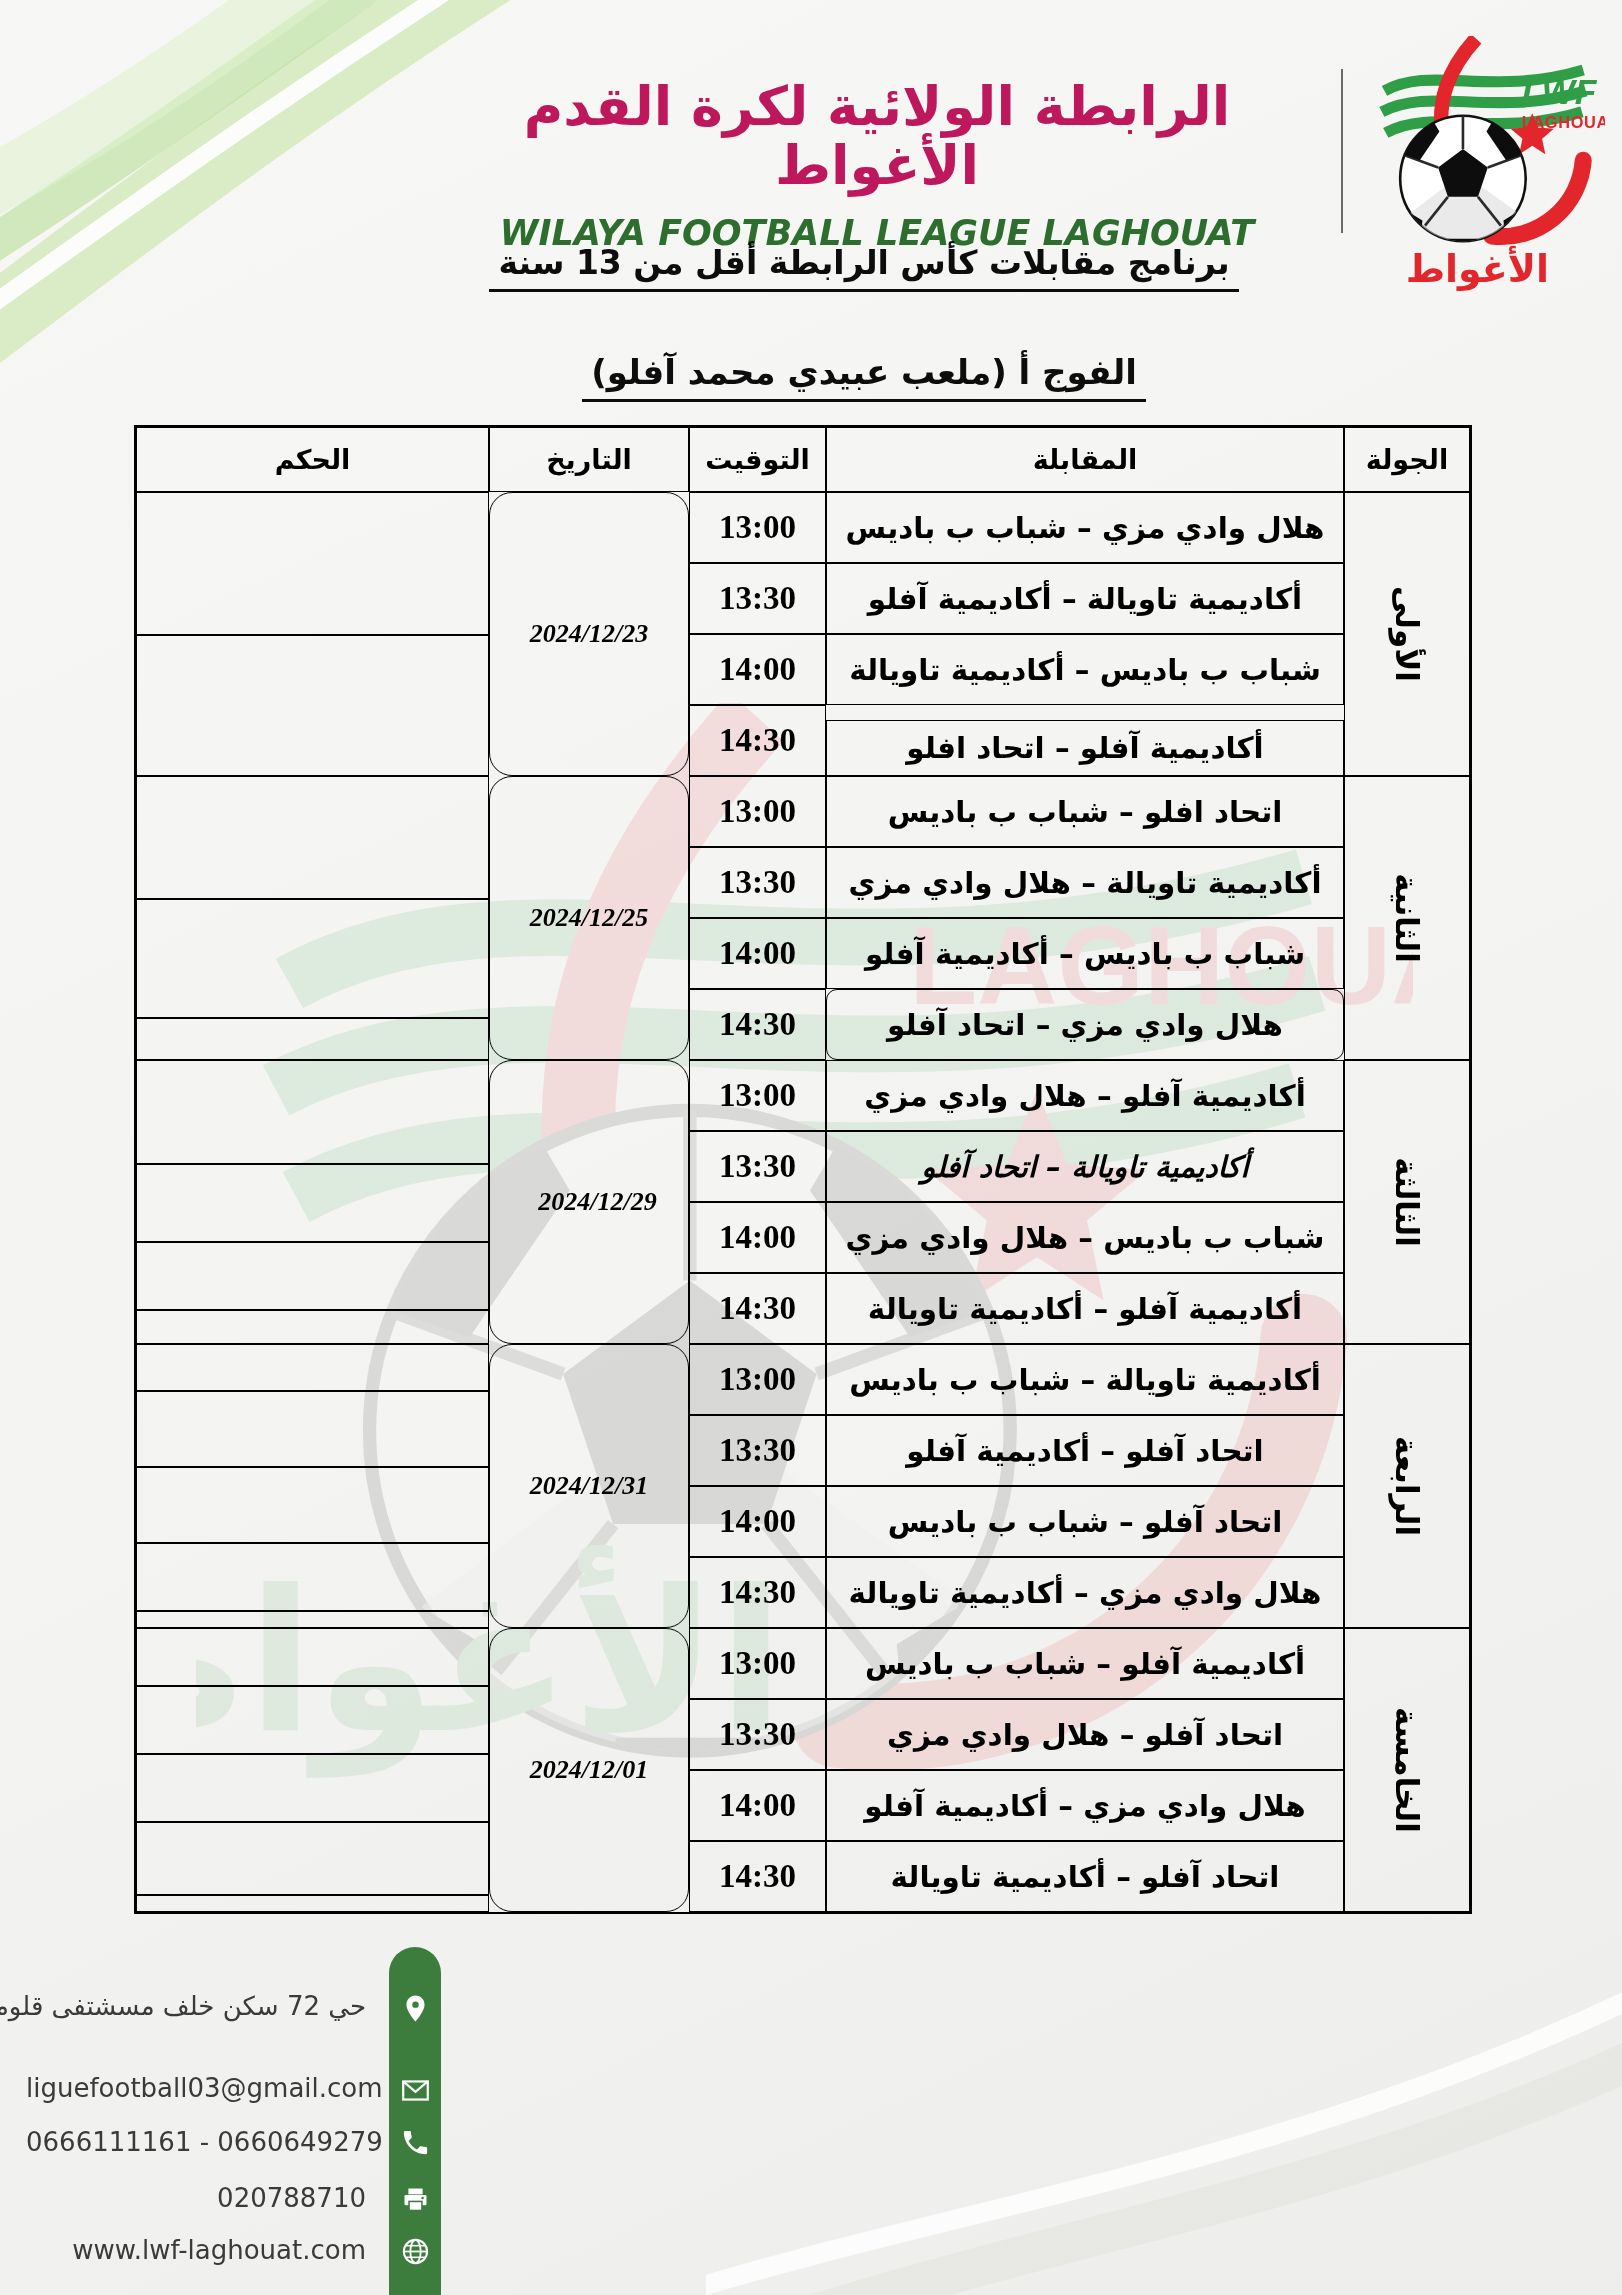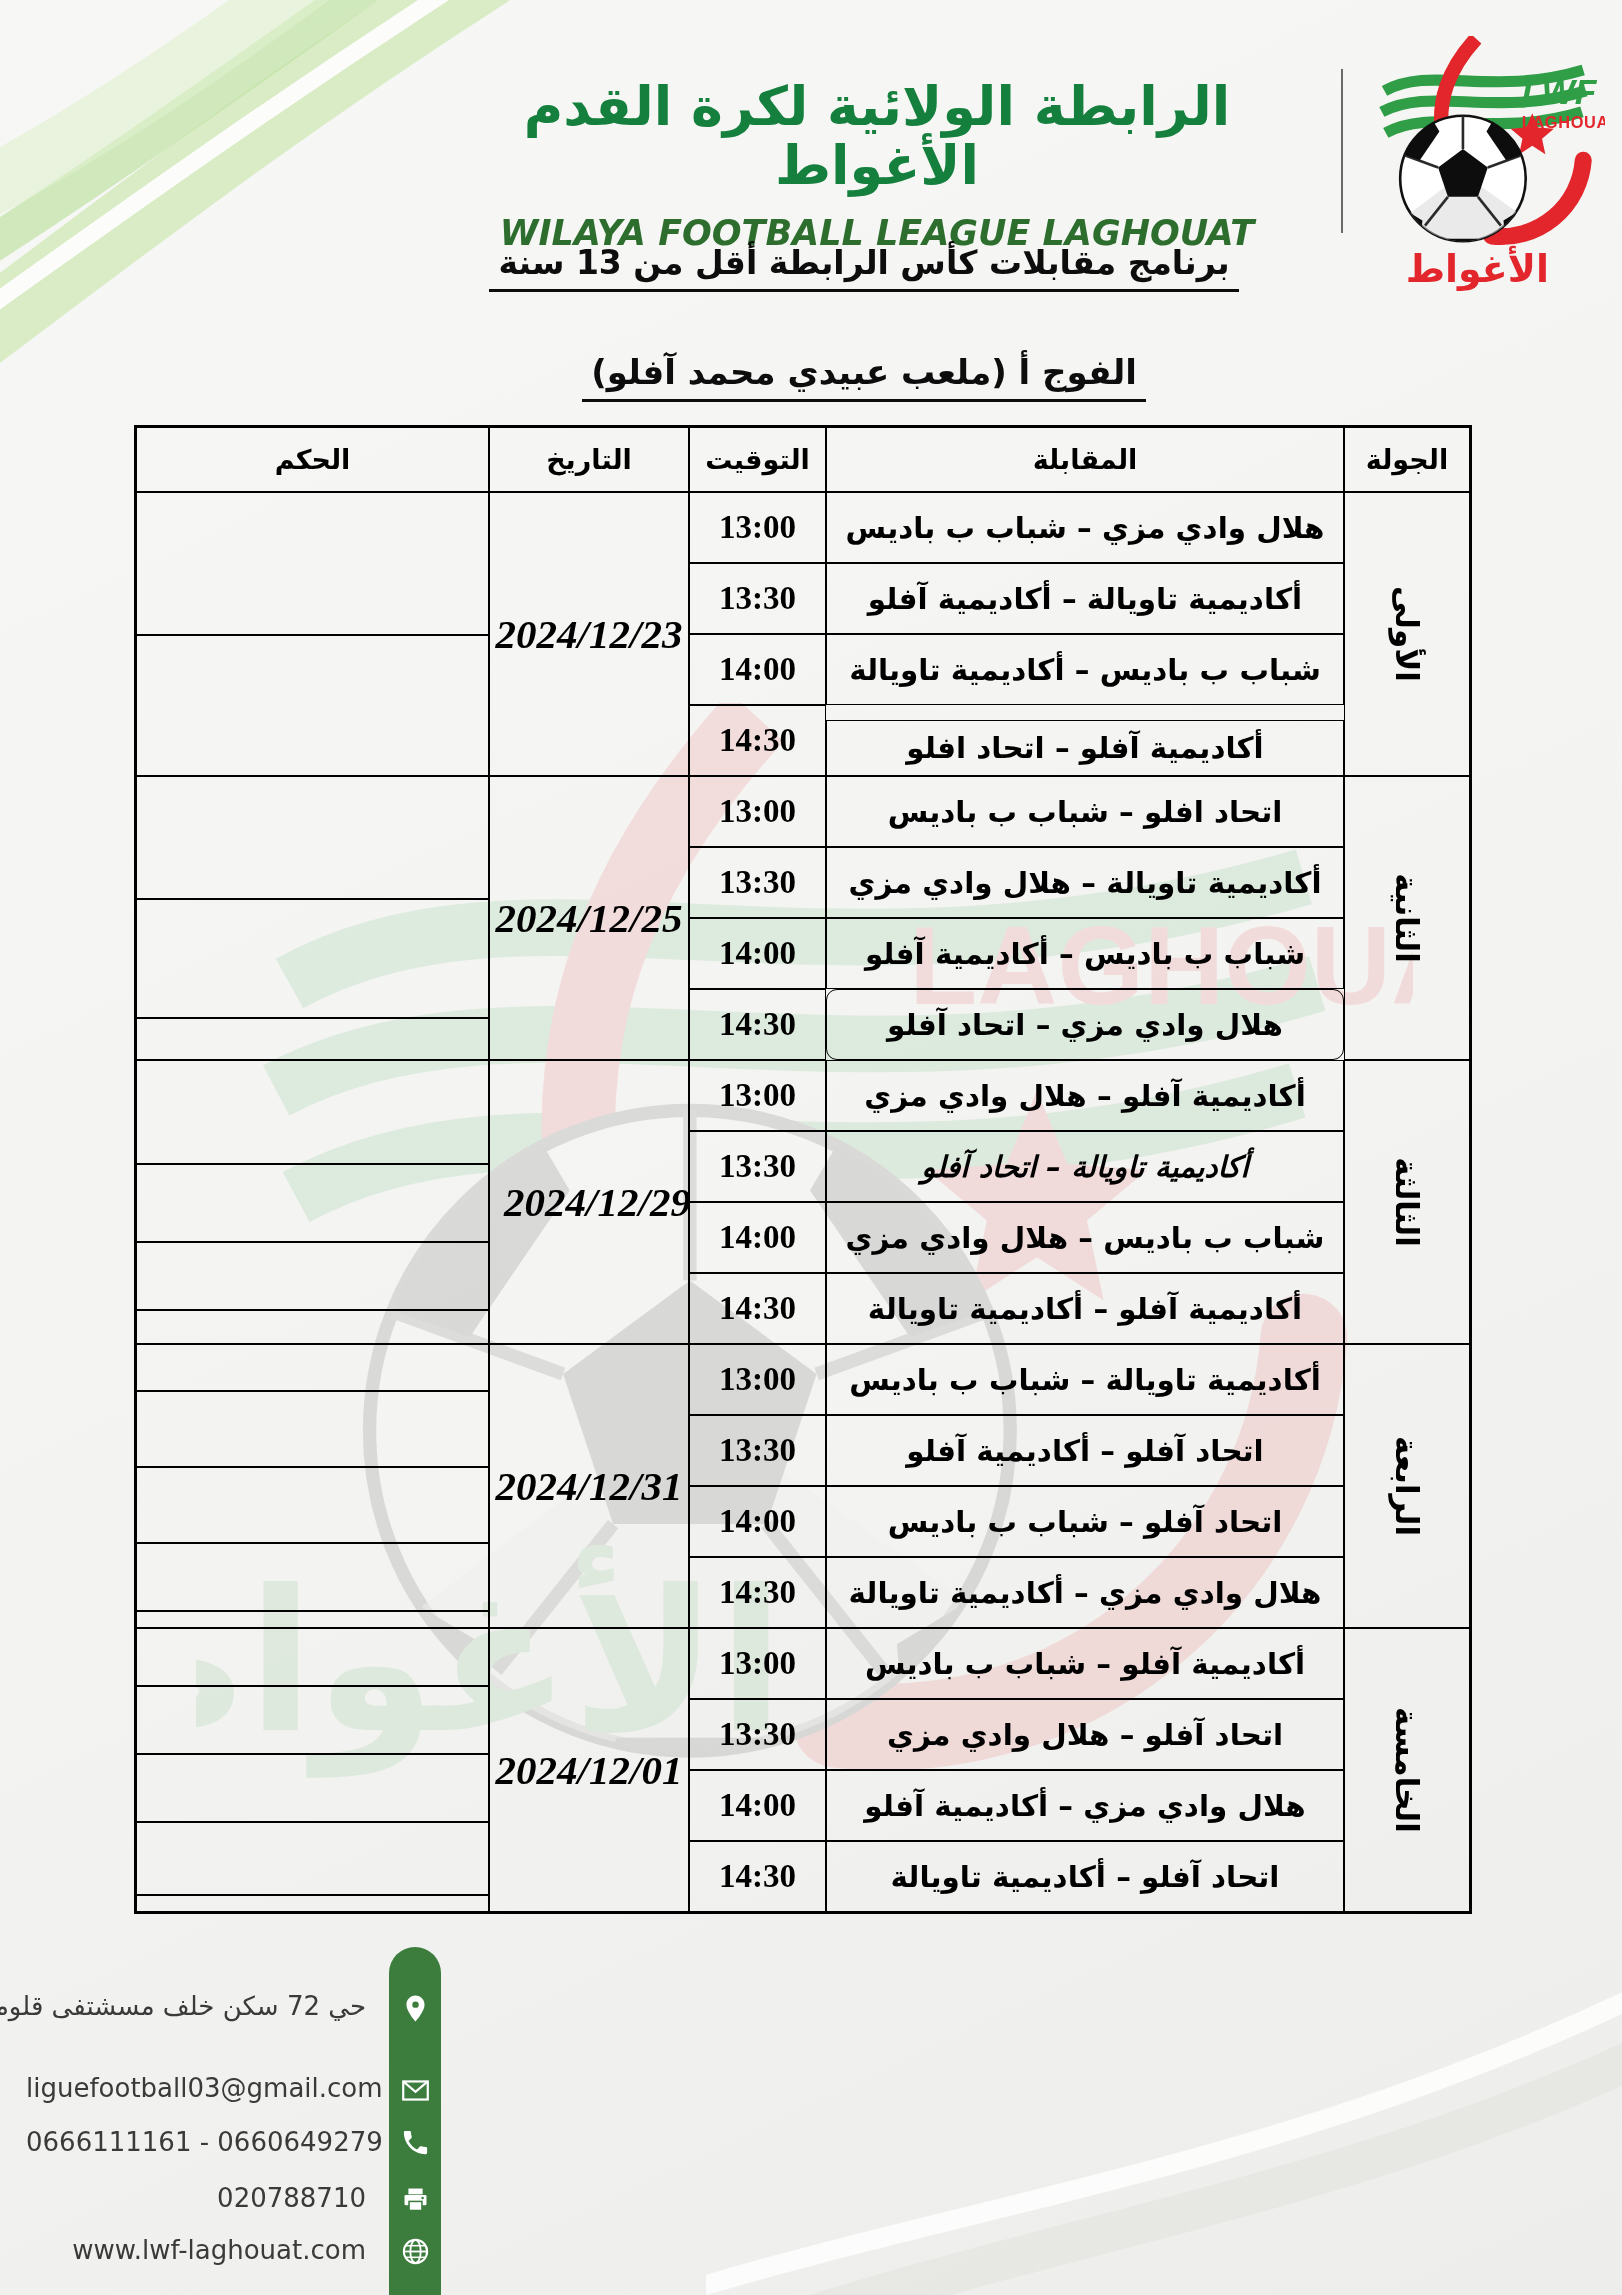--- a/index.html
+++ b/index.html
@@ -8,43 +8,43 @@
   .abs{position:absolute;}
   #page{position:relative;width:1622px;height:2295px;}
 
   
   #corner-swoosh{left:-39px;top:-52px;pointer-events:none;}
   #bottom-curves{right:0;bottom:0;pointer-events:none;}
   #watermark{left:196px;top:703px;opacity:0.11;pointer-events:none;}
 
   
   #header-text{left:458px;top:77px;width:838px;text-align:center;}
-  #title-ar{direction:rtl;color:#15803d;font-size:54px;font-weight:bold;line-height:1.1;}
+  #title-ar{direction:rtl;color:#be185d;font-size:54px;font-weight:bold;line-height:1.1;}
   #title-en{color:#2d6e2e;font-size:35px;font-weight:bold;font-style:italic;margin-top:17px;letter-spacing:0px;}
   #logo-divider{left:1341px;top:69px;width:2px;height:164px;background:#6a6a6a;}
   #logo-box{left:1366px;top:36px;}
 
   
   .subtitle{left:105px;width:1518px;text-align:center;direction:rtl;color:#0d0d0d;font-weight:bold;}
   #subtitle-1{top:243px;font-size:33px;}
   #subtitle-2{top:352px;font-size:34px;}
   .subtitle .u{display:inline-block;border-bottom:3.9px solid #0d0d0d;padding:0 9.2px 6.5px 9.2px;}
 
   
   #schedule-grid{left:134px;top:425px;display:grid;
     grid-template-columns:353px 200px 137px 518px 126px;
     grid-template-rows:65px repeat(20,71px);
     border:2px solid #000;}
   .cell{border:1.3px solid #000;display:flex;align-items:center;justify-content:center;
     color:#000;overflow:hidden;position:relative;}
   .cell.hdr{font-size:27px;font-weight:bold;direction:rtl;}
   .cell.fixture{font-size:29.4px;font-weight:bold;direction:rtl;padding:0 6.5px;text-align:center;}
   .cell.time{font-size:33px;font-weight:bold;font-family:"Liberation Serif","DejaVu Serif",serif;}
-  .cell.date{font-size:41px;font-weight:bold;font-style:italic;direction:ltr;
-    font-family:"Liberation Serif","DejaVu Serif",serif;}
+  .cell.date{font-size:26px;font-weight:bold;font-style:italic;direction:ltr;
+    font-family:"Liberation Serif","DejaVu Serif",serif;border-radius:23px;}
   .cell.round{font-size:31px;font-weight:bold;}
   .cell.round .rot{transform:rotate(90deg);white-space:nowrap;direction:rtl;}
   .refline{position:absolute;left:-1.3px;right:-1.3px;height:2px;background:#000;}
 
   
   #footer-bar{left:389px;top:1947px;width:52px;height:349px;background:#3c7d3e;
     border-radius:26px 26px 0 0;}
   .f-icon{left:400px;width:31px;height:31px;}
   .f-text{right:1256px;  width:340px;text-align:right;color:#3a3a3a;
     font-size:26px;white-space:nowrap;}

